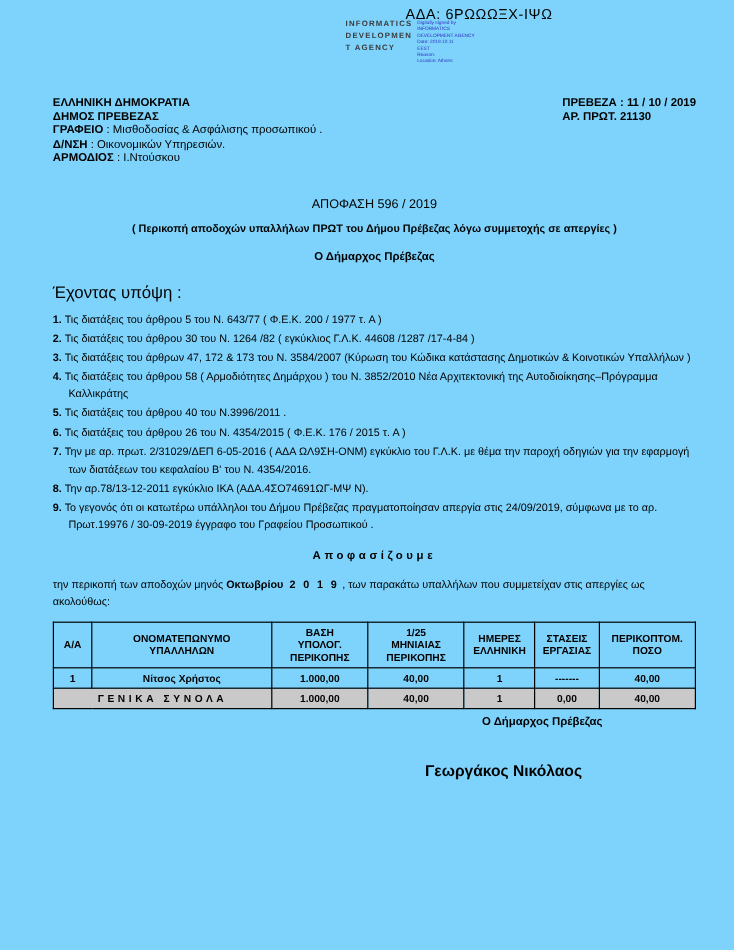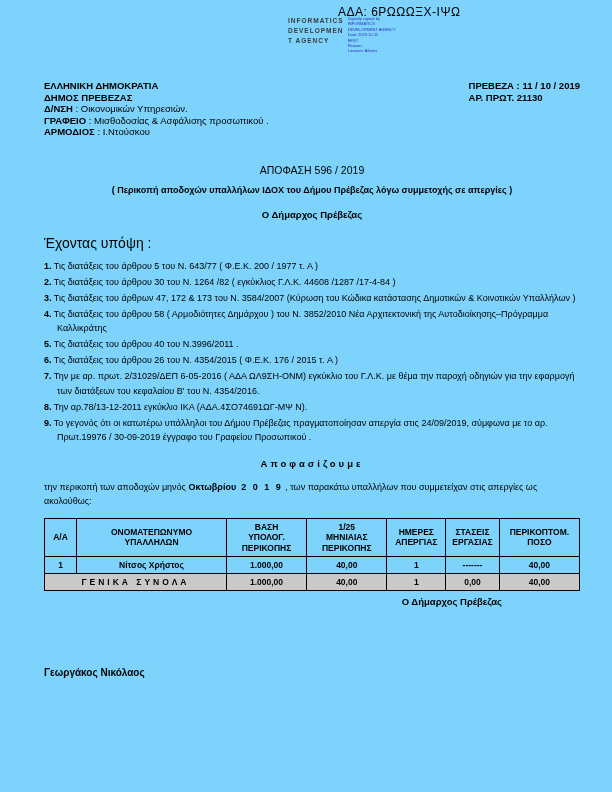--- a/index.html
+++ b/index.html
@@ -44,21 +44,21 @@
   }
   table.deductions th, table.deductions td {
     border:1px solid #000; text-align:center; vertical-align:middle;
     padding:3px 2px; overflow:hidden;
   }
   table.deductions th { font-weight:bold; white-space:pre-line; font-size:8.5px; line-height:10.5px; }
   table.deductions td { font-weight:bold; }
   tr.totals td { background:var(--totals_gray, #c9c9c9); }
   td.totals-label { letter-spacing:3px; text-align:center; }
   .sig1 { text-align:right; font-size:9.5px; font-weight:bold; margin-top:5px; padding-right:78px; }
-  .sig2 { text-align:left; font-size:10px; font-weight:bold; margin-top:60px; padding-right:95px; }
+  .sig2 { text-align:right; font-size:13px; font-weight:bold; margin-top:28px; padding-right:95px; }
 </style>
 </head>
 <body>
 
 <div class="page">
 
   <div class="ada">ΑΔΑ: 6ΡΩΩΩΞΧ-ΙΨΩ</div>
 
   <div class="stamp">
     <div class="stamp-agency">INFORMATICS
@@ -72,32 +72,32 @@
 Reason:
 Location: Athens</div>
   </div>
 
   <div class="content">
 
     <div class="head-row">
       <div class="head-left">
         <div class="b">ΕΛΛΗΝΙΚΗ ΔΗΜΟΚΡΑΤΙΑ</div>
         <div class="b">ΔΗΜΟΣ ΠΡΕΒΕΖΑΣ</div>
+        <div><span class="b">ΓΡΑΦΕΙΟ</span> <span>: Μισθοδοσίας &amp; Ασφάλισης προσωπικού .</span></div>
         <div><span class="b">Δ/ΝΣΗ</span> <span>: Οικονομικών Υπηρεσιών.</span></div>
-        <div><span class="b">ΓΡΑΦΕΙΟ</span> <span>: Μισθοδοσίας &amp; Ασφάλισης προσωπικού .</span></div>
         <div><span class="b">ΑΡΜΟΔΙΟΣ</span> <span>: Ι.Ντούσκου</span></div>
       </div>
       <div class="head-right">
         <div><span class="b">ΠΡΕΒΕΖΑ</span> <span class="b">: 11 / 10 / 2019</span></div>
         <div class="b">ΑΡ. ΠΡΩΤ. 21130</div>
       </div>
     </div>
 
     <div class="title">ΑΠΟΦΑΣΗ 596 / 2019</div>
-    <div class="subtitle">( Περικοπή αποδοχών υπαλλήλων ΙΔΟΧ του Δήμου Πρέβεζας λόγω συμμετοχής σε απεργίες )</div>
+    <div class="subtitle">( Περικοπή αποδοχών υπαλλήλων ΠΡΩΤ του Δήμου Πρέβεζας λόγω συμμετοχής σε απεργίες )</div>
     <div class="mayor-line">Ο Δήμαρχος Πρέβεζας</div>
 
     <div class="having">Έχοντας υπόψη :</div>
 
     <div class="items">
       <div class="item"><span class="b">1.</span> <span>Τις διατάξεις του άρθρου 5 του Ν. 643/77 ( Φ.Ε.Κ. 200 / 1977 τ. Α )</span></div>
       <div class="item"><span class="b">2.</span> <span>Τις διατάξεις του άρθρου 30 του Ν. 1264 /82 ( εγκύκλιος Γ.Λ.Κ. 44608 /1287 /17-4-84 )</span></div>
       <div class="item"><span class="b">3.</span> <span>Τις διατάξεις του άρθρων 47, 172 &amp; 173 του Ν. 3584/2007 (Κύρωση του Κώδικα κατάστασης Δημοτικών &amp; Κοινοτικών Υπαλλήλων )</span></div>
       <div class="item"><span class="b">4.</span> <span>Τις διατάξεις του άρθρου 58 ( Αρμοδιότητες Δημάρχου ) του Ν. 3852/2010  Νέα Αρχιτεκτονική της Αυτοδιοίκησης–Πρόγραμμα Καλλικράτης</span></div>
       <div class="item"><span class="b">5.</span> <span>Τις διατάξεις του άρθρου 40 του Ν.3996/2011 .</span></div>
@@ -128,21 +128,21 @@
         <th>Α/Α</th>
         <th>ΟΝΟΜΑΤΕΠΩΝΥΜΟ
 ΥΠΑΛΛΗΛΩΝ</th>
         <th>ΒΑΣΗ
 ΥΠΟΛΟΓ.
 ΠΕΡΙΚΟΠΗΣ</th>
         <th>1/25
 ΜΗΝΙΑΙΑΣ
 ΠΕΡΙΚΟΠΗΣ</th>
         <th>ΗΜΕΡΕΣ
-ΑΠΕΡΓΙΑΣ</th>
+ΕΛΛΗΝΙΚΗ</th>
         <th>ΣΤΑΣΕΙΣ
 ΕΡΓΑΣΙΑΣ</th>
         <th>ΠΕΡΙΚΟΠΤΟΜ.
 ΠΟΣΟ</th>
       </tr>
       <tr>
         <td>1</td>
         <td>Νίτσος Χρήστος</td>
         <td>1.000,00</td>
         <td>40,00</td>

